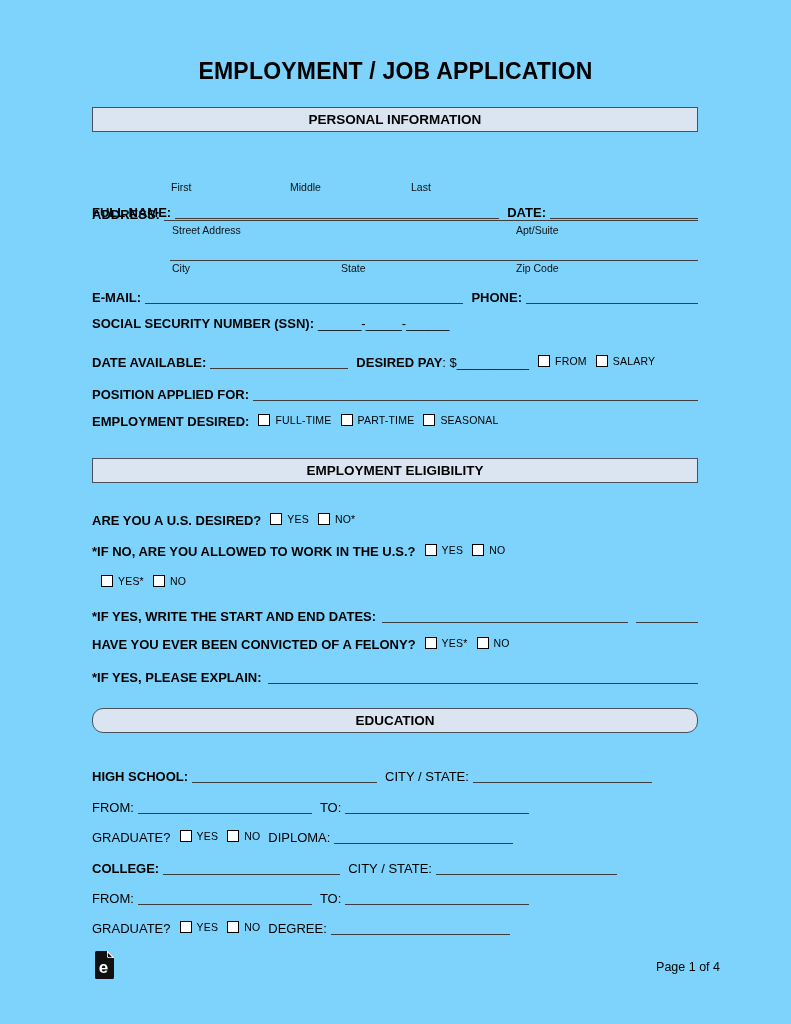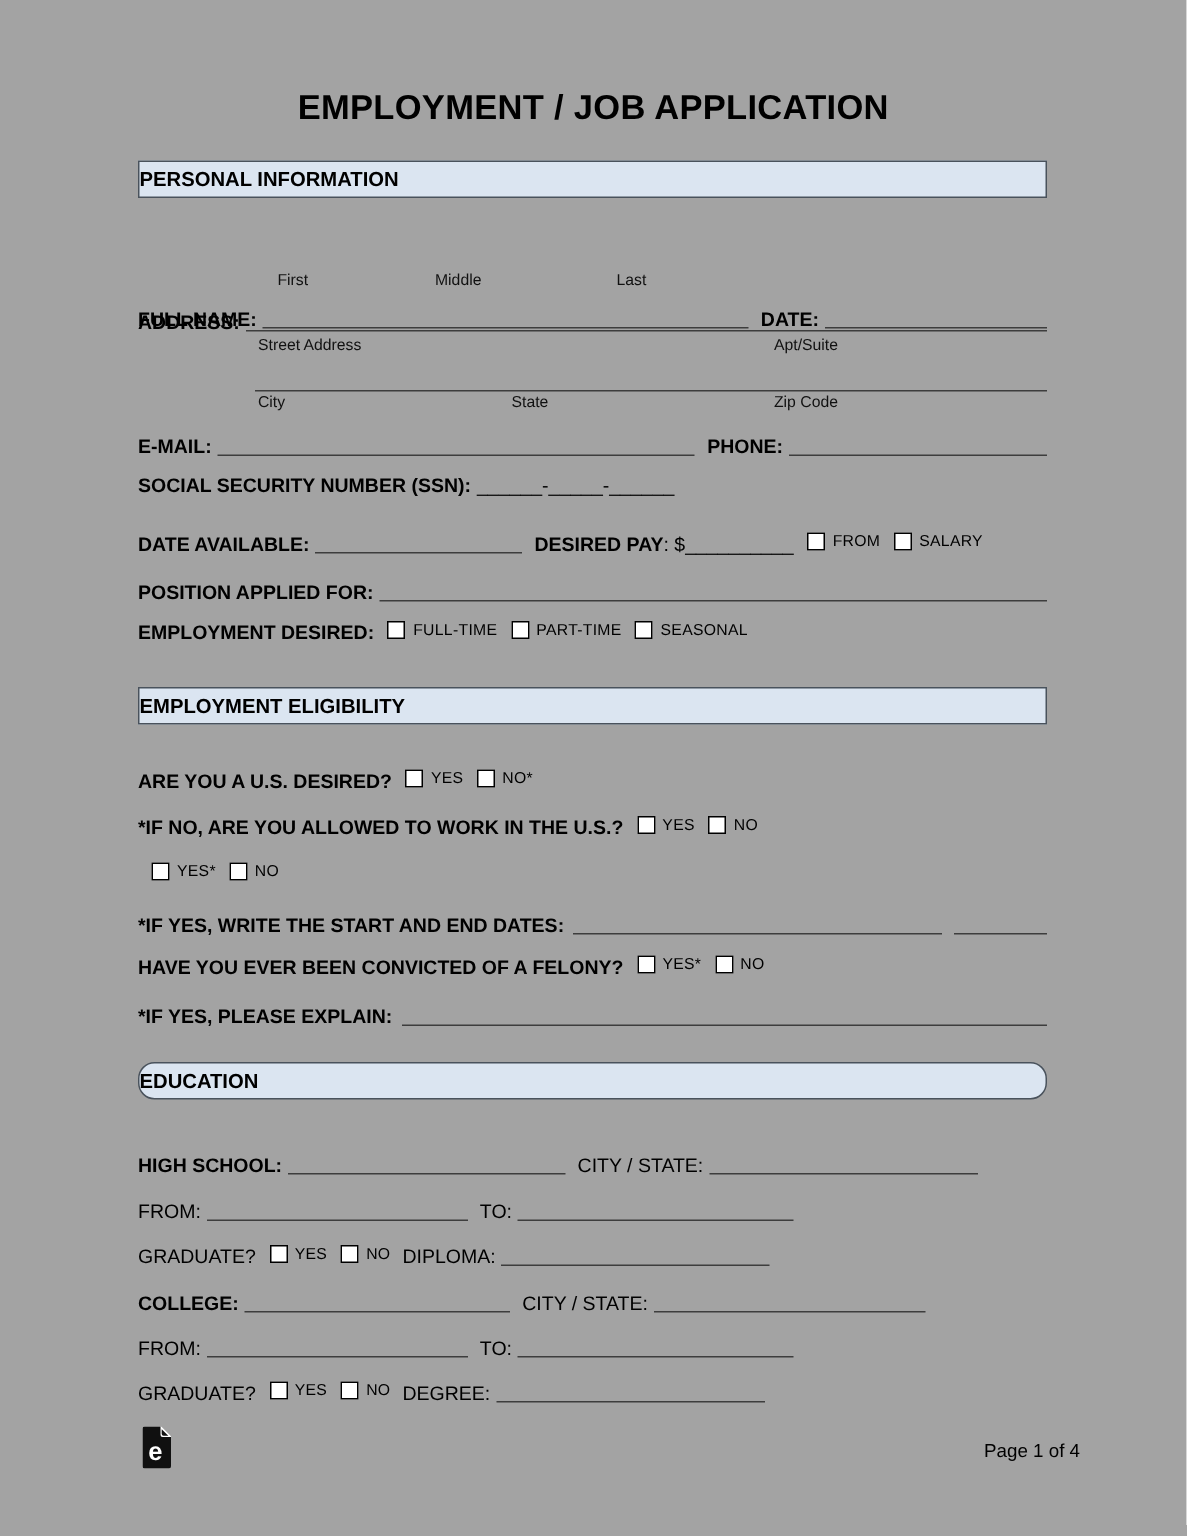--- a/index.html
+++ b/index.html
@@ -1,22 +1,22 @@
 <!DOCTYPE html>
 <html style="--section-header-bg: #dbe5f1; --section-header-border: #49525c; --line: #3d3d3d;"><head>
 <meta charset="utf-8">
 <style>
   html,body{margin:0;padding:0;background:#ffffff;}
-  .page{position:relative;width:791px;height:1024px;background:#a3a3a3;overflow:hidden;
+  .page{position:relative;width:791px;height:1024px;background:#7dd3fc;overflow:hidden;
         font-family:"Liberation Sans","DejaVu Sans",sans-serif;color:#000;}
   .title{position:absolute;top:58px;left:0;width:100%;text-align:center;
          font-size:23px;font-weight:bold;letter-spacing:.2px;}
   .bar{position:absolute;left:92px;width:604px;height:23px;
        background:var(--section-header-bg,#dbe5f1);border:1px solid var(--section-header-border,#49525c);
-       display:flex;align-items:center;font-weight:bold;font-size:13.5px;}
+       display:flex;align-items:center;justify-content:center;font-weight:bold;font-size:13.5px;}
   .row{position:absolute;left:92px;width:606px;display:flex;align-items:baseline;
        font-size:13px;white-space:nowrap;}
   .row.auto{width:auto;}
   .b{font-weight:bold;}
   .blank{display:inline-block;height:14px;border-bottom:1px solid var(--line,#3d3d3d);
          position:relative;top:2px;}
   .fill{flex:1 1 auto;}
   .g4{margin-left:4px;} .g6{margin-left:6px;} .g8{margin-left:8px;}
   .sub{position:absolute;left:92px;width:606px;height:14px;font-size:10.5px;color:#111;}
   .sub span{position:absolute;top:0;}
@@ -39,21 +39,21 @@
     <span>PERSONAL INFORMATION</span>
   </div>
 
   <div class="row" style="top:162px;margin-top:40px;">
     <span class="b">FULL NAME:</span>
     <span class="blank fill g4"></span>
     <span class="b g8">DATE:</span>
     <span class="blank g4" style="width:148px;"></span>
   </div>
   <div class="sub" style="top:181px;">
-    <span style="left:93px;">First</span>
+    <span style="left:79px;">First</span>
     <span style="left:198px;">Middle</span>
     <span style="left:319px;">Last</span>
   </div>
 
   <div class="row" style="top:204px;">
     <span class="b">ADDRESS:</span>
     <span class="blank fill g4"></span>
   </div>
   <div class="sub" style="top:224px;">
     <span style="left:80px;">Street Address</span>

